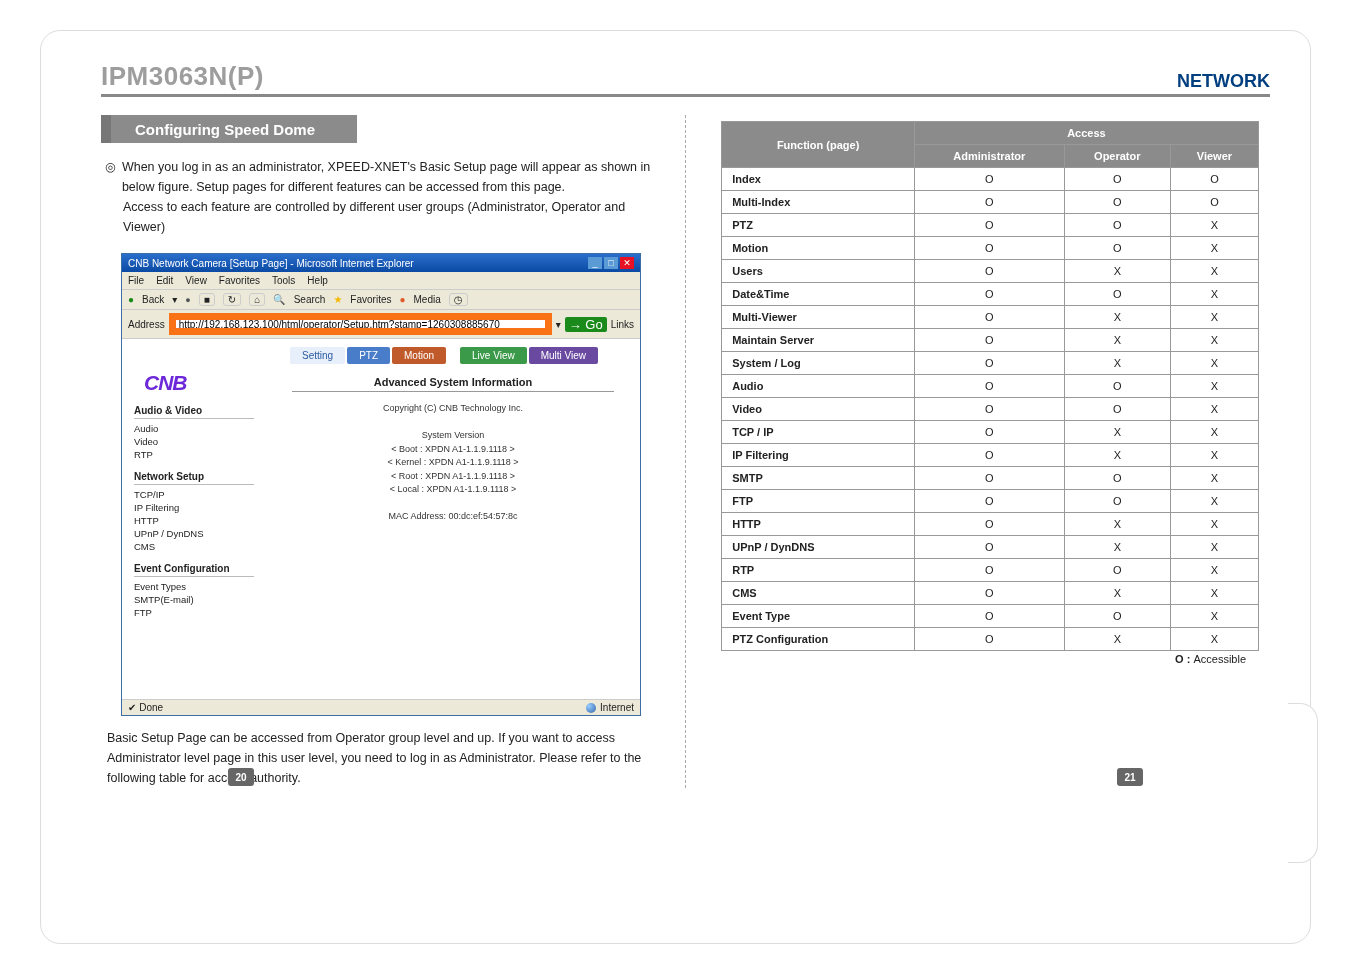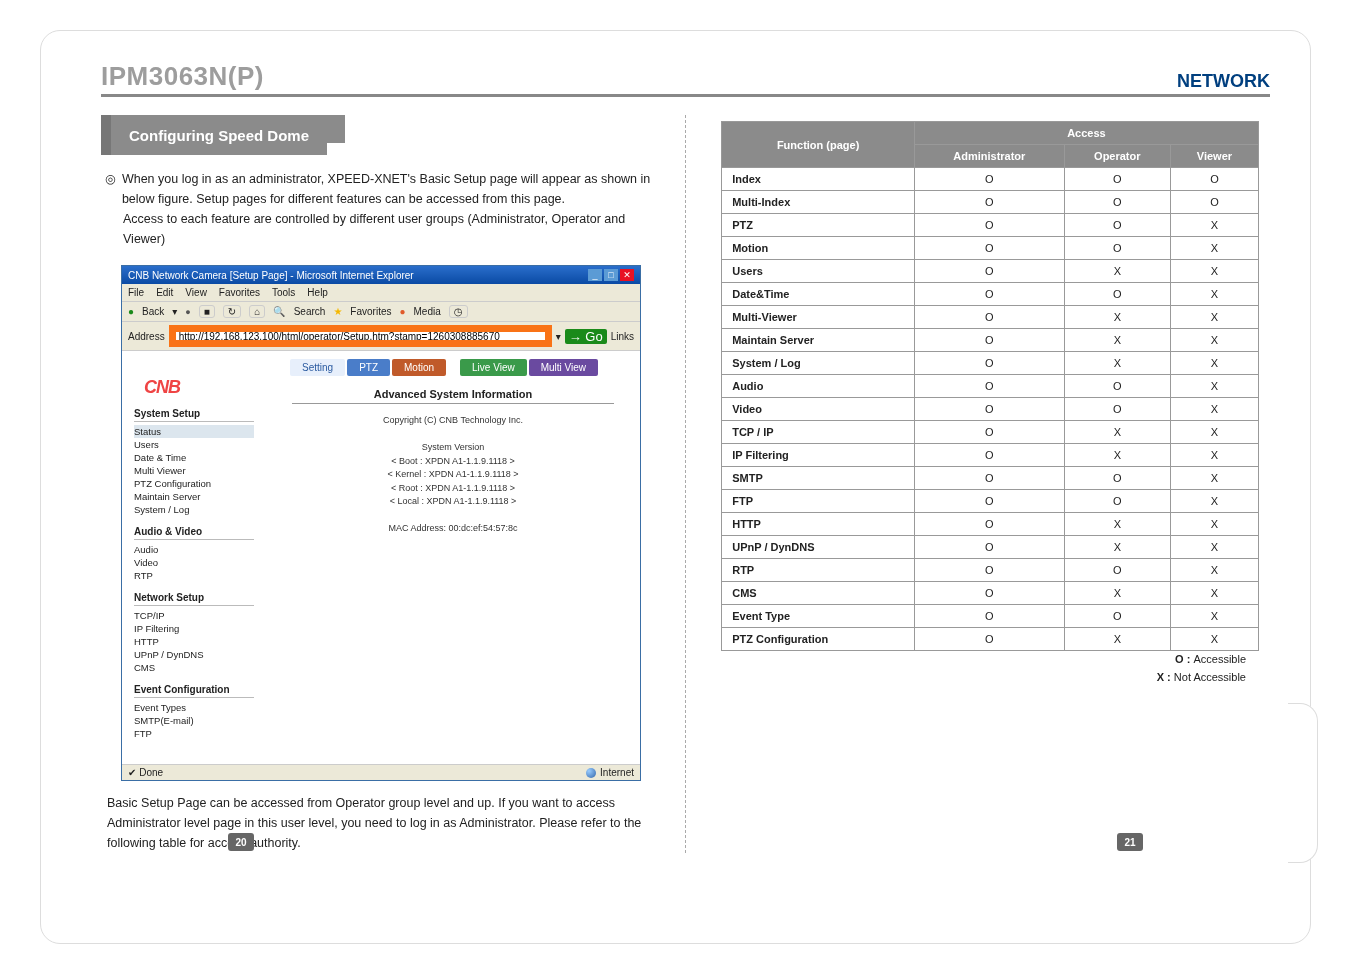--- a/index.html
+++ b/index.html
@@ -4,41 +4,41 @@
 <style>
   * { box-sizing: border-box; margin: 0; padding: 0; }
   body { font-family: Arial, Helvetica, sans-serif; background: #fff; width: 1351px; height: 954px; position: relative; color: #222; }
   .page { position: absolute; top: 30px; left: 40px; right: 40px; bottom: 10px; border: 1px solid #ddd; border-radius: 20px; padding: 30px 40px 20px 60px; }
   .header-row { display: flex; justify-content: space-between; align-items: flex-end; border-bottom: 3px solid #888; padding-bottom: 2px; margin-bottom: 18px; }
   .model { font-size: 26px; font-weight: bold; color: #9d9d9d; letter-spacing: 0.5px; }
   .network-label { font-size: 18px; font-weight: bold; color: #003f7f; }
   .columns { display: flex; gap: 20px; }
   .col { flex: 1; position: relative; }
   .col-divider { width: 0; border-left: 1px dashed #aaa; margin: 0 4px; }
-  .section-title-bar { background: #8b8b8b; color: #fff; height: 40px; display: inline-flex; align-items: center; padding: 0 18px; font-size: 15px; font-weight: bold; border-left: 10px solid #777; margin-bottom: 14px; position: relative; }
+  .section-title-bar { background: #8b8b8b; color: #fff; height: 28px; display: inline-flex; align-items: center; padding: 0 24px; font-size: 15px; font-weight: bold; border-left: 10px solid #777; margin-bottom: 14px; position: relative; }
   .section-title-bar::after { content: ""; position: absolute; right: -18px; top: 0; width: 18px; height: 28px; background: #8b8b8b; }
   .intro-text { font-size: 12.5px; line-height: 1.6; padding: 0 4px; }
   .bullet-line { display: flex; gap: 6px; }
   .bullet-sym { flex-shrink: 0; }
 
   
   .ie-window { margin: 16px 8px 12px 20px; border: 1px solid #3a6ea5; width: 520px; font-family: Tahoma, Arial, sans-serif; background: #fff; }
   .ie-title { background: linear-gradient(#2a6ecb,#0a4aa4); color:#fff; font-size:10px; padding:3px 6px; display:flex; justify-content:space-between; align-items:center; }
   .ie-ctl { display:flex; gap:2px; }
   .ie-ctl span { width:14px; height:12px; font-size:9px; display:flex; align-items:center; justify-content:center; }
   .ie-min{background:#5b9bd5;} .ie-max{background:#5b9bd5;} .ie-close{background:#e81123;color:#fff;}
   .ie-menu { background:#ece9d8; font-size:10px; padding:3px 6px; display:flex; gap:12px; border-bottom:1px solid #ccc;}
   .ie-tool { background:#ece9d8; font-size:10px; padding:3px 6px; display:flex; gap:8px; align-items:center; border-bottom:1px solid #ccc;}
   .ie-btn { background:#ece9d8; border:1px solid #ccc; border-radius:3px; padding:0 4px; }
   .ie-addr { background:#ece9d8; font-size:10px; padding:3px 6px; display:flex; align-items:center; gap:4px; border-bottom:1px solid #ccc;}
   .ie-addr input { flex:1; font-size:10px; height:16px; border:7px solid #f97316; padding:4px 3px;}
   .ie-go { background:#1a8a1a; color:#fff; padding:0 4px; border-radius:2px; font-size:13px;}
   .ie-body { display:flex; padding:8px 6px 20px 6px; min-height:360px; }
   .ie-side { width:132px; font-size:9.5px; padding:4px 6px; }
-  .ie-logo { font-weight:bold; font-style:italic; font-size:18px; color:#ef4444; margin:14px 0 10px 10px; letter-spacing:-1px;}
+  .ie-logo { font-weight:bold; font-style:italic; font-size:21px; color:#6d28d9; margin:20px 0 10px 10px; letter-spacing:-1px;}
   .ie-group { margin-top:10px; }
   .ie-group-h { font-weight:bold; font-size:10px; border-bottom:1px solid #bbb; padding-bottom:2px; margin-bottom:3px;}
   .ie-link { padding:1px 0; color:#222; cursor:pointer;}
   .ie-link.st { background:#dce6ee; }
   .ie-main { flex:1; font-size:10px; padding-left:12px;}
   .ie-tabs { display:flex; gap:2px; margin-bottom:12px; justify-content:flex-start; padding-left:18px;}
   .ie-tab { padding:3px 12px; font-size:10px; color:#fff; border-radius:2px;}
   .tb0{background:#e7effb;color:#2a5aa0;} .tb1{background:#4a7dc9;} .tb2{background:#c05a2a;} .tb3{background:#3a9a4a;margin-left:12px;} .tb4{background:#6a4aa0;}
   .ie-info-h { text-align:center; font-weight:bold; font-size:11px; border-bottom:1px solid #999; padding-bottom:3px; margin:0 20px 10px;}
   .ie-info-body { text-align:center; font-size:9px; line-height:1.5; color:#333;}
@@ -124,30 +124,20 @@
           <span>Address</span>
           <input value="http://192.168.123.100/html/operator/Setup.htm?stamp=1260308885670" style="">
           <span>▾</span>
           <span class="ie-go">→ <span>Go</span></span>
           <span>Links</span>
         </div>
         <div class="ie-body">
           <div class="ie-side">
             <div class="ie-logo">CNB</div>
             <div id="side-groups">
-                <div class="ie-group">
-                  <div class="ie-group-h">System Setup</div>
-                  <div class="ie-link st">Status</div>
-                  <div class="ie-link">Users</div>
-                  <div class="ie-link">Date &amp; Time</div>
-                  <div class="ie-link">Multi Viewer</div>
-                  <div class="ie-link">PTZ Configuration</div>
-                  <div class="ie-link">Maintain Server</div>
-                  <div class="ie-link">System / Log</div>
-                </div>
                 <div class="ie-group">
                   <div class="ie-group-h">Audio &amp; Video</div>
                   <div class="ie-link">Audio</div>
                   <div class="ie-link">Video</div>
                   <div class="ie-link">RTP</div>
                 </div>
                 <div class="ie-group">
                   <div class="ie-group-h">Network Setup</div>
                   <div class="ie-link">TCP/IP</div>
                   <div class="ie-link">IP Filtering</div>
@@ -340,21 +330,20 @@
               <td>PTZ Configuration</td>
               <td>O</td>
               <td>X</td>
               <td>X</td>
             </tr>
           </tbody>
       </table>
 
       <div class="legend">
         <div><b>O : </b><span>Accessible</span></div>
-        <div><b>X : </b><span>Not Accessible</span></div>
       </div>
 
       <div class="pageno pn-right">21</div>
     </div>
   </div>
 
   <div class="deco"></div>
 </div>
 
 </body></html>

